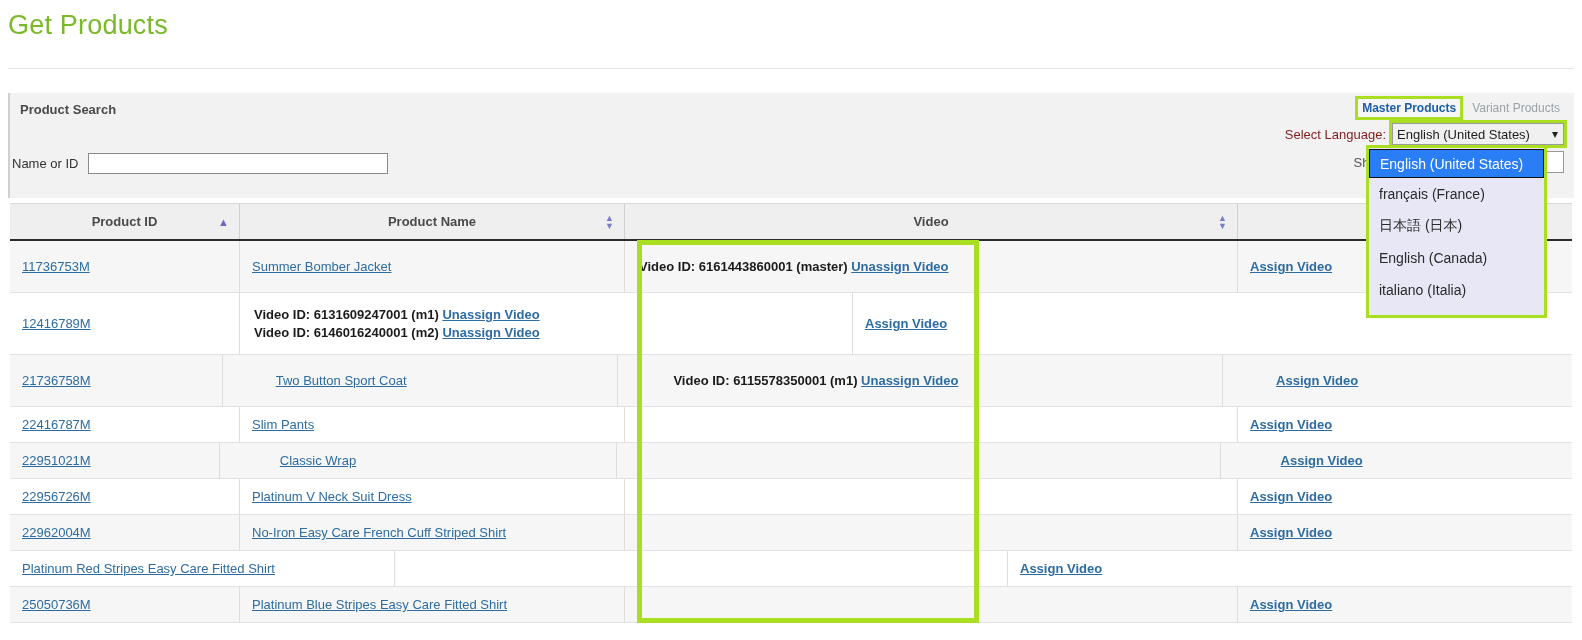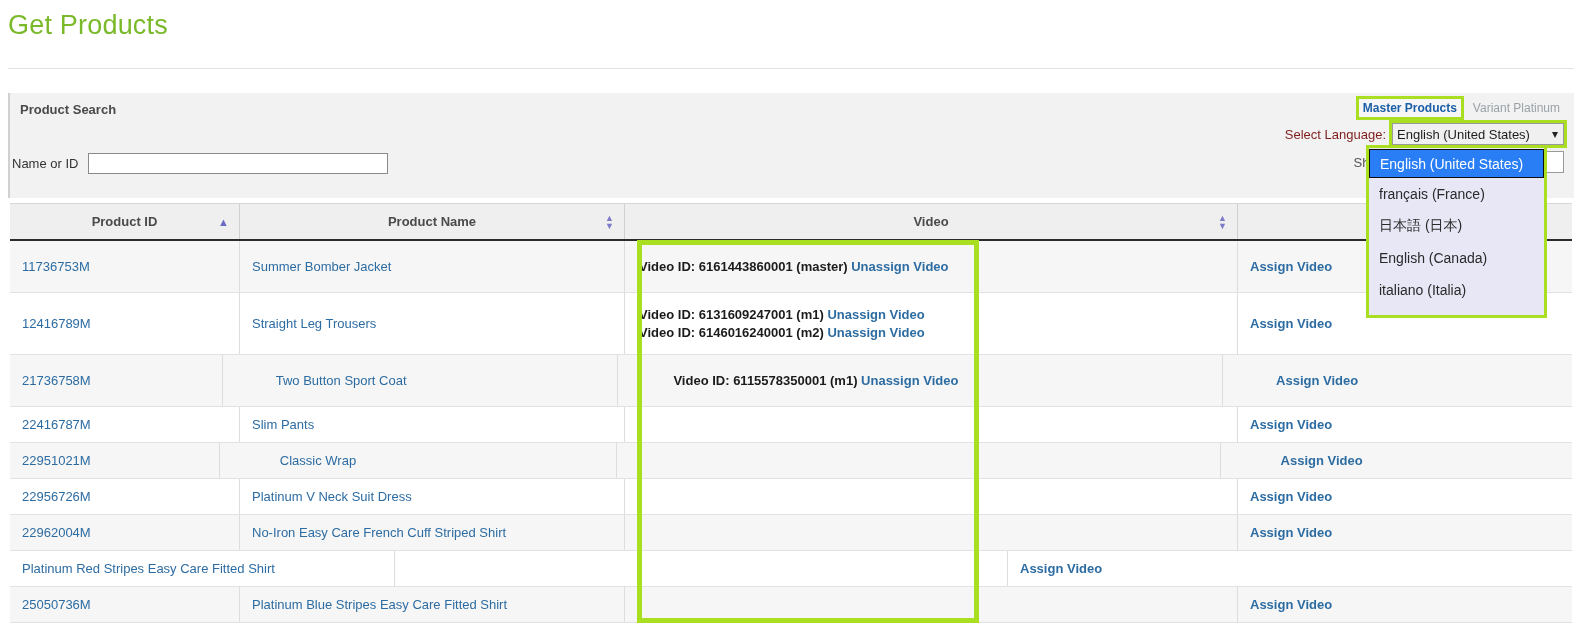--- a/index.html
+++ b/index.html
@@ -132,21 +132,21 @@
   .trow.alt { background: #f6f6f6; }
   .trow.plain { background: #ffffff; }
   .td {
     border-right: 1px solid #dddddd;
     display: flex; align-items: center;
     padding: 0 12px; font-size: 13px;
   }
   .td:last-child { border-right: none; }
   .td.video { padding-left: 14px; }
   .lnk {
-    color: #2d6ca2; cursor: pointer;
+    color: #2d6ca2; text-decoration: underline; cursor: pointer;
     font-size: 13px;
   }
   .lnk.bold { font-weight: bold; }
   .vid-line { font-size: 13px; color: #1b1b1b; font-weight: bold; white-space: nowrap; line-height: 18px;}
   .vid-line .lnk { font-weight: bold; }
   .videos-stack { display: flex; flex-direction: column; justify-content: center; }
 
   
   .green-box {
     position: absolute;
@@ -162,21 +162,21 @@
 <div id="root">
 
   <div class="page-title">Get Products</div>
   <div class="title-rule"></div>
 
   <div class="panel">
     <div class="panel-title">Product Search</div>
 
     <div class="tabs">
       <div class="tab active">Master Products</div>
-      <div class="tab inactive">Variant Platinum</div>
+      <div class="tab inactive">Variant Products</div>
     </div>
 
     <div class="lang-row">
       <span class="lang-label">Select Language:</span>
       <div class="lang-select">
         <span>English (United States)</span>
         <span class="caret">▾</span>
       </div>
     </div>
 
@@ -231,23 +231,20 @@
             </div>
           </div>
           <div class="td c4">
             <span class="lnk bold">Assign Video</span>
           </div>
         </div>
         <div class="trow plain" style="height: 62px;">
           <div class="td c1">
             <span class="lnk">12416789M</span>
           </div>
-          <div class="td c2">
-            <span class="lnk">Straight Leg Trousers</span>
-          </div>
           <div class="td c3 video">
             <div class="videos-stack">
               <div class="vid-line"><span>Video ID: 6131609247001 (m1) </span><span class="lnk bold">Unassign Video</span></div>
               <div class="vid-line"><span>Video ID: 6146016240001 (m2) </span><span class="lnk bold">Unassign Video</span></div>
             </div>
           </div>
           <div class="td c4">
             <span class="lnk bold">Assign Video</span>
           </div>
         </div>

